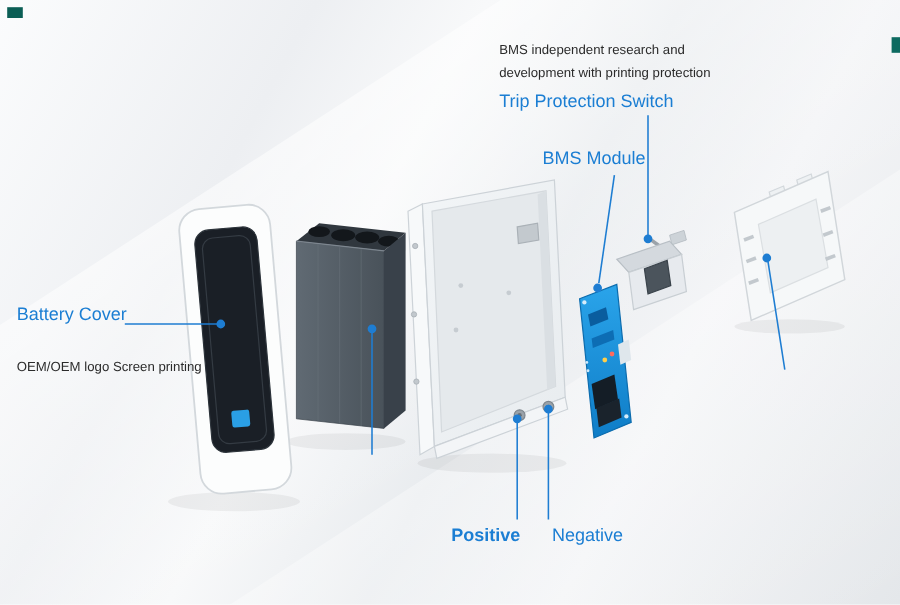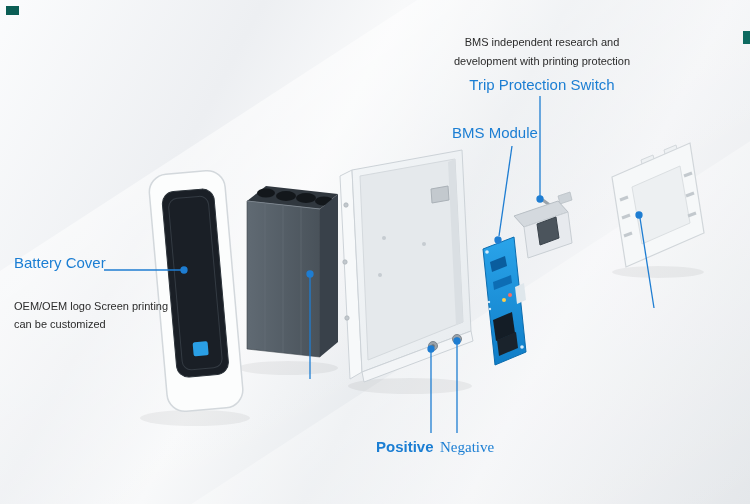--- a/index.html
+++ b/index.html
@@ -45,23 +45,23 @@
     font-size: 11px;
     line-height: 18px;
     color: #2b2b2b;
     white-space: nowrap;
   }
   .note-first { margin-top: 24px; }
 
   .g-cover   { left: 14px;  top: 253px; }
   .g-module  { left: 248px; top: 382px; }
   .g-positive{ left: 376px; top: 437px; font-weight: bold; }
-  .g-negative{ left: 440px; top: 437px; font-family: Liberation Serif, serif; }
+  .g-negative{ left: 460px; top: 437px; }
   .g-bms     { left: 452px; top: 123px; }
-  .g-trip    { left: 442px; top: 33px; width: 200px; text-align: center; }
+  .g-trip    { left: 416px; top: 33px; width: 200px; }
   .g-trip .note { line-height: 19px; }
   .g-trip .lbl  { margin-top: 4px; }
   .g-bracket { left: 614px; top: 311px; }
 </style>
 </head>
 <body>
 
 <div class="stage">
 
   <div class="band band1"></div>
@@ -198,21 +198,20 @@
       <g>
         <line x1="654" y1="308" x2="640" y2="218"></line>
           <circle cx="639" cy="215" r="3"></circle>
       </g>
     </g>
   </svg>
 
   <div class="label-group g-cover">
     <div class="lbl">Battery Cover</div>
     <div class="note note-first">OEM/OEM logo Screen printing</div>
-    <div class="note">can be customized</div>
   </div>
 
 
   <div class="label-group g-positive">
     <div class="lbl">Positive</div>
   </div>
 
   <div class="label-group g-negative">
     <div class="lbl">Negative</div>
   </div>

